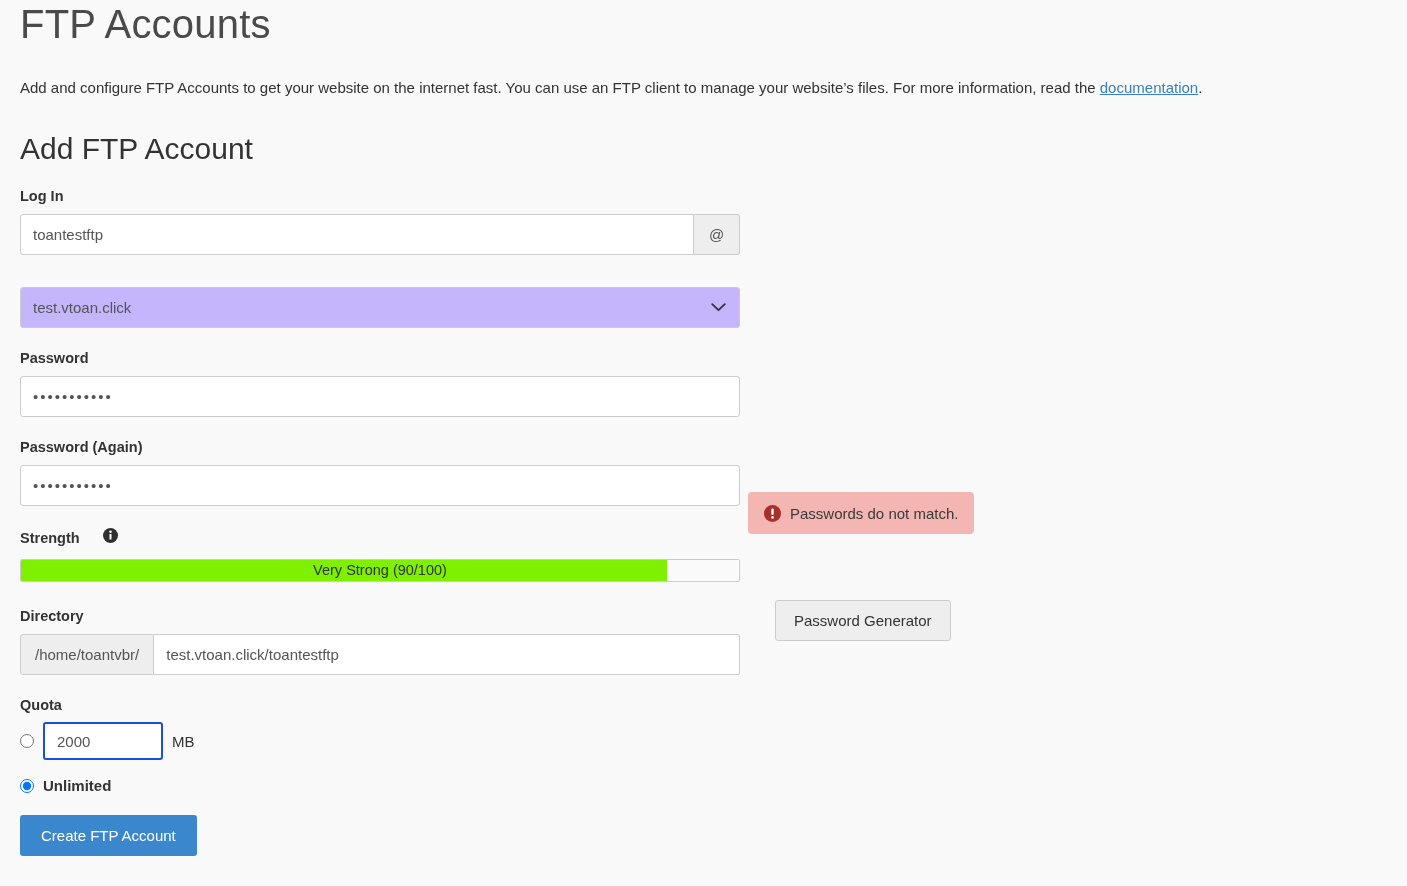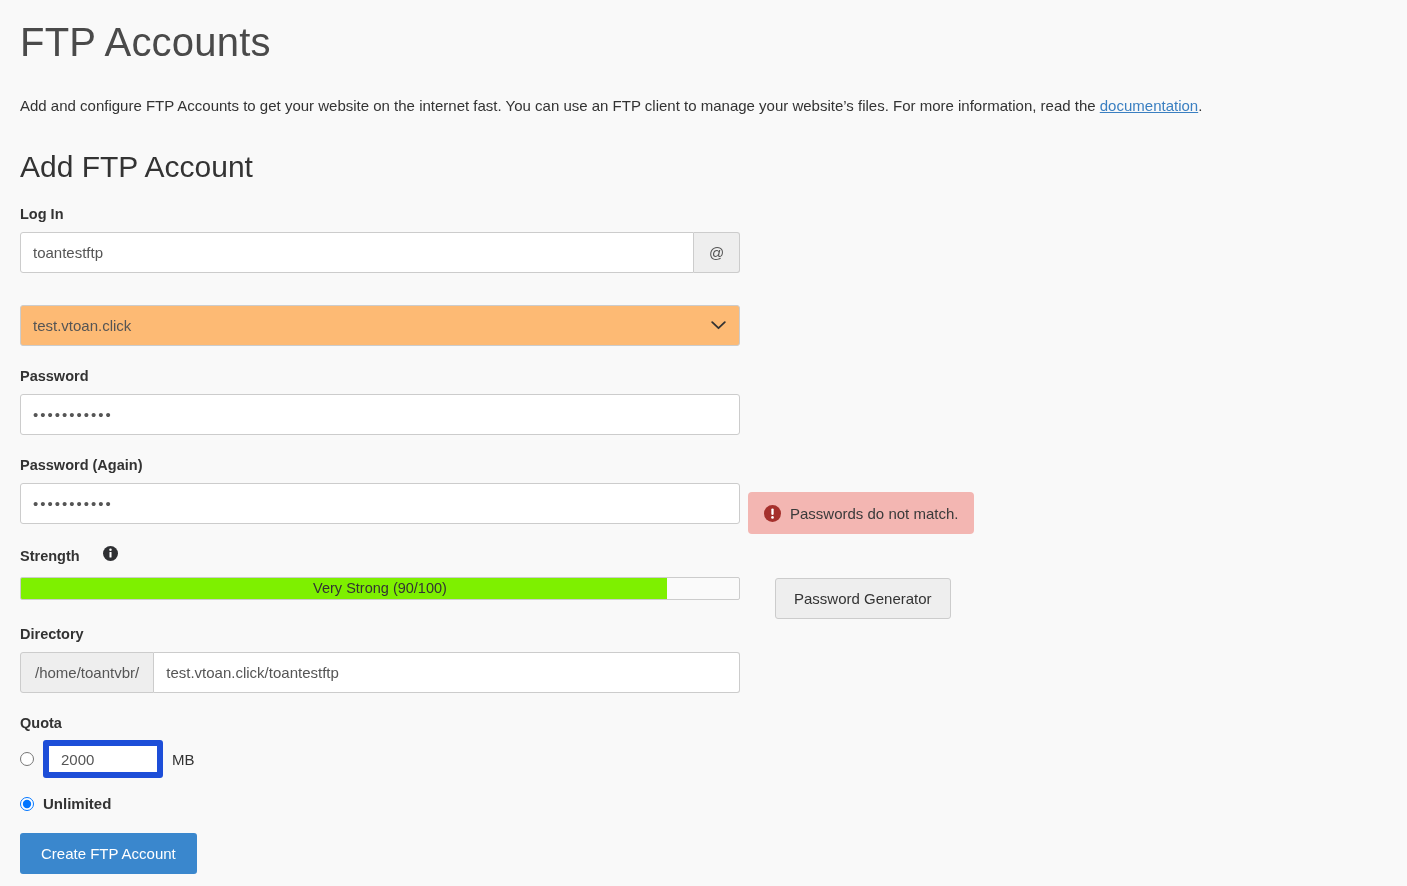--- a/index.html
+++ b/index.html
@@ -22,21 +22,21 @@
     padding: 0 20px;
   }
 
   
   .page-title {
     font-size: 40px;
     font-weight: 300;
     color: #4a4a4a;
     line-height: 1;
     margin: 0;
-    padding-top: 22px;
+    padding-top: 4px;
     letter-spacing: 0.2px;
   }
 
   .page-desc {
     font-size: 15px;
     color: #333333;
     margin: 0;
     padding-top: 33px;
     line-height: 1.4;
     white-space: nowrap;
@@ -122,21 +122,21 @@
     width: 720px;
     height: 41px;
   }
   select.form-control {
     width: 100%;
     height: 41px;
     -webkit-appearance: none;
     appearance: none;
     border-radius: 3px;
     padding-right: 34px;
-    background: #fdba74;
+    background: #c4b5fd;
   }
   .select-chevron {
     position: absolute;
     right: 14px;
     top: 0;
     height: 41px;
     display: flex;
     align-items: center;
     pointer-events: none;
   }
@@ -201,21 +201,21 @@
     line-height: 21px;
     text-align: center;
     font-size: 14.5px;
     color: #333333;
   }
 
   
   .btn-default {
     position: absolute;
     left: 775px;
-    top: 578px;
+    top: 600px;
     height: 41px;
     padding: 0 18px;
     background: #eeeeee;
     border: 1px solid #cccccc;
     border-radius: 3px;
     font-size: 15px;
     font-family: "Liberation Sans", sans-serif;
     color: #333333;
     cursor: pointer;
   }
@@ -240,21 +240,21 @@
   }
   .radio-row input[type="radio"] {
     margin: 0;
     width: 14px;
     height: 14px;
     flex: 0 0 auto;
   }
   .quota-input {
     width: 120px;
     height: 38px;
-    border: 6px solid #1d4ed8;
+    border: 2px solid #1d4ed8;
     border-radius: 3px;
     padding: 0 12px;
     font-size: 15px;
     font-family: "Liberation Sans", sans-serif;
     color: #555555;
     outline: none;
     background: #ffffff;
   }
   .quota-unit {
     font-size: 15px;

